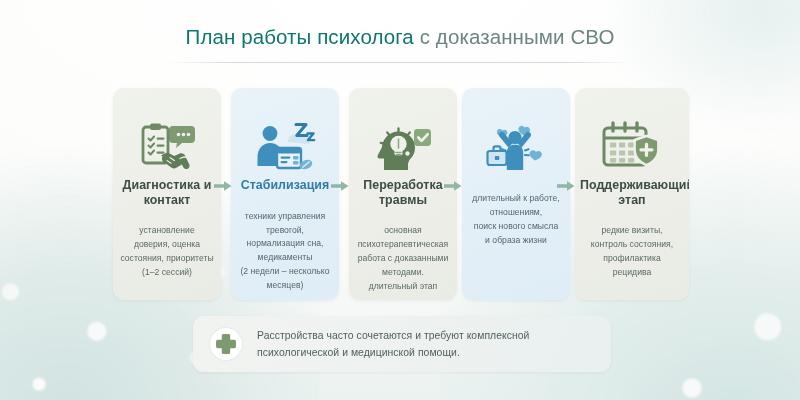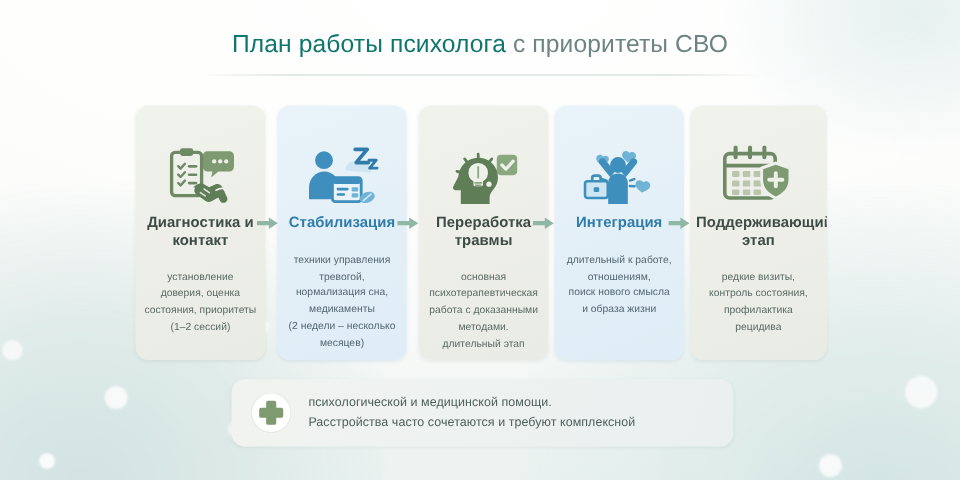--- a/index.html
+++ b/index.html
@@ -148,21 +148,21 @@
 <div id="bg-base"></div>
 <div id="bg-top-right"></div>
 <div id="bg-bottom-sheen"></div>
 <div id="bg-bokeh-left"></div>
 <div id="bg-bokeh-right"></div>
 
 <div id="page">
 
   <div id="title-block">
     <div id="page-title">
-      <span class="t-strong">План работы психолога</span><span class="t-light"> с приоритеты СВО</span>
+      <span class="t-strong">План работы психолога</span><span class="t-light"> с доказанными СВО</span>
     </div>
     <div id="title-rule"></div>
   </div>
 
   <div id="cards-row">
 
     <div class="card green" id="card-1">
       <div class="card-icon">
         <svg width="60" height="52" viewBox="0 0 60 52" aria-hidden="true">
 
@@ -277,23 +277,20 @@
 
           <path d="M29 24.5c-4.8 0-8.2 3.4-8.2 8.1V50h16.4V32.6c0-4.7-3.4-8.1-8.2-8.1z" fill="#3e8fbd"></path>
           <path d="M22.6 27.8L13.5 16.4a2.9 2.9 0 0 1 4.5-3.6l8.4 10.4zM35.4 27.8l9.1-11.4a2.9 2.9 0 0 0-4.5-3.6l-8.4 10.4z" fill="#3e8fbd"></path>
 
           <path d="M19.5 30.5l-3.6-1.3M19.7 35l-4 .2M39 30.5l3.6-1.3M38.8 35l4 .2" stroke="#3e8fbd" stroke-width="2" stroke-linecap="round"></path>
 
           <rect x="1.5" y="31" width="19" height="14" rx="2.2" fill="#cfe6f2" stroke="#3e8fbd" stroke-width="2.2"></rect>
           <path d="M7.5 31v-2.6a2 2 0 0 1 2-2h3a2 2 0 0 1 2 2V31" fill="none" stroke="#3e8fbd" stroke-width="2.2"></path>
           <rect x="8.8" y="36" width="4.5" height="4" rx="1" fill="#3e8fbd"></rect>
         </svg>
-      </div>
-      <div class="card-title">
-        <span>Интеграция</span>
       </div>
       <div class="card-desc">
         <span>длительный к работе,</span><br>
         <span>отношениям,</span><br>
         <span>поиск нового смысла</span><br>
         <span>и образа жизни</span>
       </div>
     </div>
 
     <div class="card green" id="card-5">
@@ -357,18 +354,18 @@
 
   </div>
 
   <div id="bottom-note">
     <div id="note-badge">
       <svg width="22" height="22" viewBox="0 0 22 22" aria-hidden="true">
         <path d="M8.4 1h5.2a1.6 1.6 0 0 1 1.6 1.6V6.8h4.2A1.6 1.6 0 0 1 21 8.4v5.2a1.6 1.6 0 0 1-1.6 1.6h-4.2v4.2a1.6 1.6 0 0 1-1.6 1.6H8.4a1.6 1.6 0 0 1-1.6-1.6v-4.2H2.6A1.6 1.6 0 0 1 1 13.6V8.4a1.6 1.6 0 0 1 1.6-1.6h4.2V2.6A1.6 1.6 0 0 1 8.4 1z" fill="#7d9a71"></path>
       </svg>
     </div>
     <div id="note-text">
+      <span class="nl">Расстройства часто сочетаются и требуют комплексной</span>
       <span class="nl">психологической и медицинской помощи.</span>
-      <span class="nl">Расстройства часто сочетаются и требуют комплексной</span>
     </div>
   </div>
 
 </div>
 
 </body></html>

